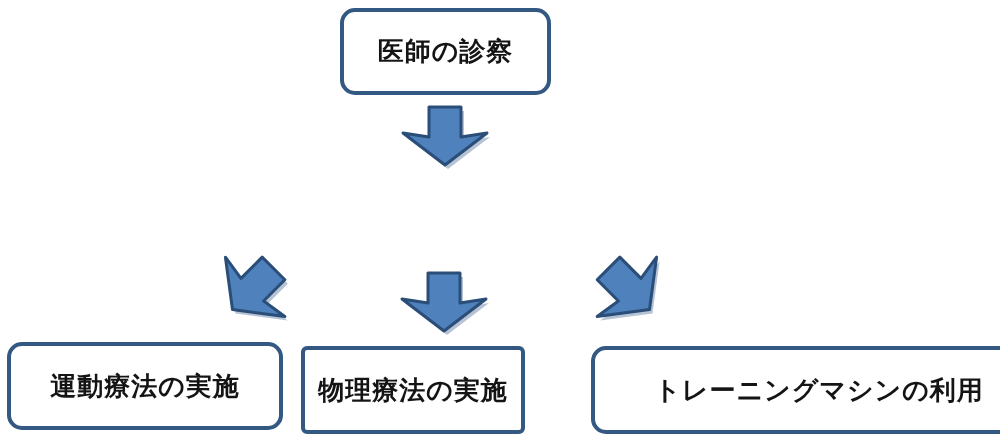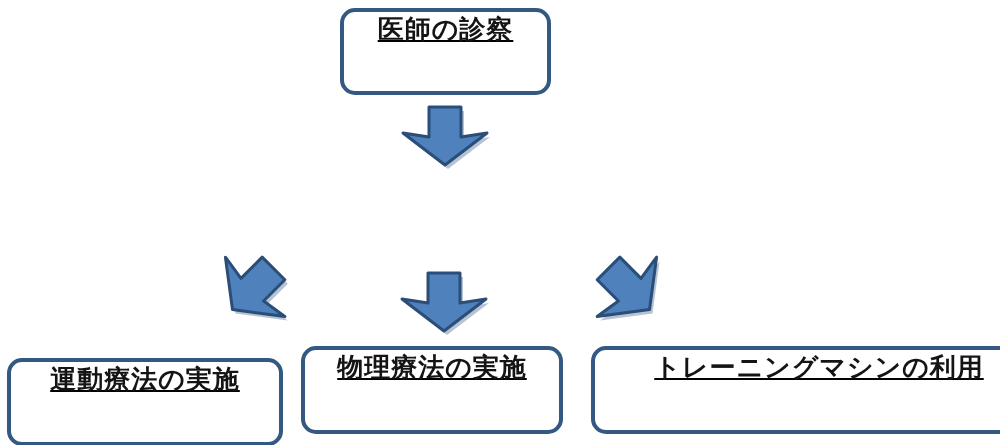--- a/index.html
+++ b/index.html
@@ -20,35 +20,34 @@
     font-family: "Liberation Sans", "DejaVu Sans", sans-serif;
     overflow: hidden;
   }
   .node {
     position: absolute;
     box-sizing: border-box;
     background: var(--box-fill);
     border: 4px solid var(--box-border);
     border-radius: 15px;
     display: flex;
-    align-items: flex-start;
+    align-items: center;
     justify-content: center;
-    text-decoration: underline;
   }
   .node .label {
     font-size: 26px;
     font-weight: bold;
     color: var(--text);
     letter-spacing: 1px;
     white-space: nowrap;
   }
   .n-exam { left: 340px; top: 8px;   width: 211px; height: 87px; }
   .n-inst { left: 340px; top: 177px; width: 211px; height: 87px; }
-  .n-ex   { left: 7px;   top: 358px; width: 276px; height: 88px; }
-  .n-ph   { left: 301px; top: 346px; width: 262px; height: 88px; }
+  .n-ex   { left: 7px;   top: 342px; width: 276px; height: 88px; }
+  .n-ph   { left: 301px; top: 346px; width: 224px; height: 88px; border-radius: 6px; }
   .n-ma   { left: 591px; top: 346px; width: 456px; height: 88px; }
 
   .arrow { position: absolute; width: 100px; height: 100px; }
   .a-1 { left: 395px; top: 86px; }
   .a-2 { left: 394px; top: 252px; }
   .a-l { left: 203px; top: 239px; }
   .a-r { left: 579px; top: 239px; }
 
   .arrow .shadow { fill: var(--arrow-shadow); opacity: 0.85; }
   .arrow .main   { fill: var(--arrow-fill); stroke: var(--arrow-stroke);

